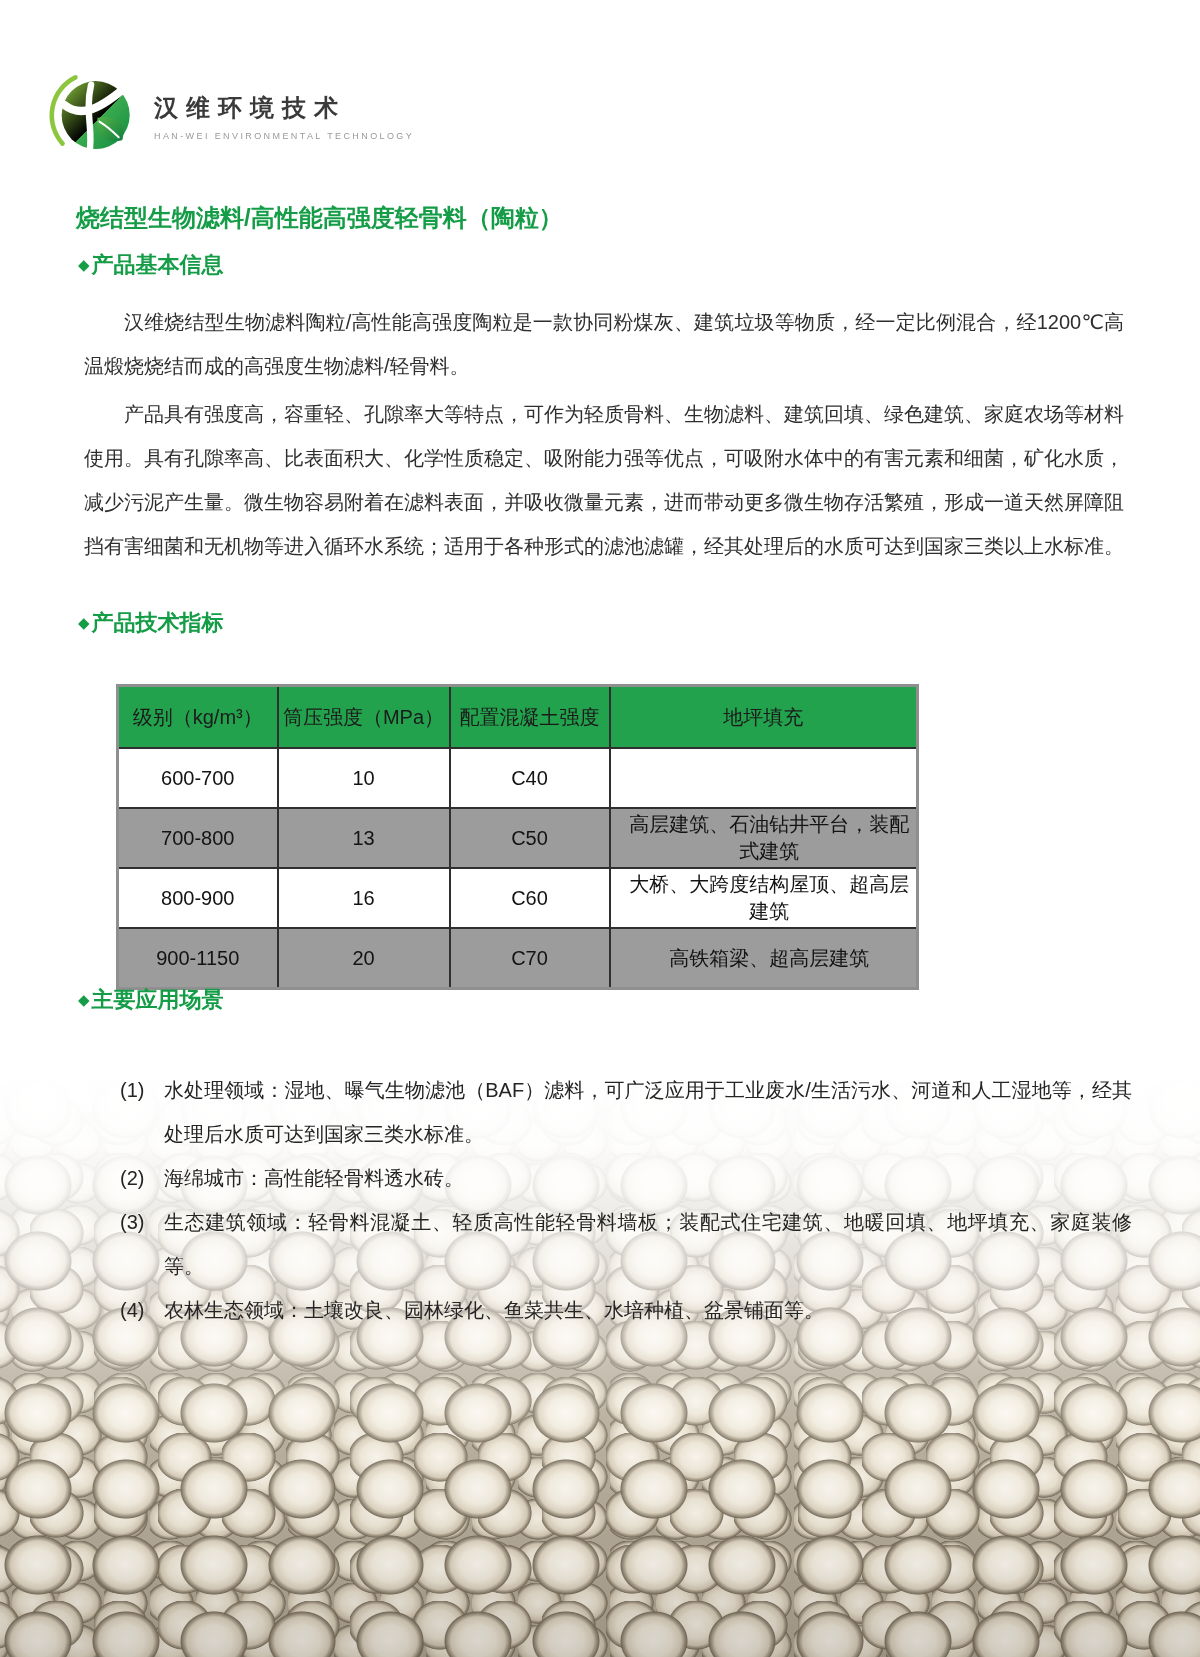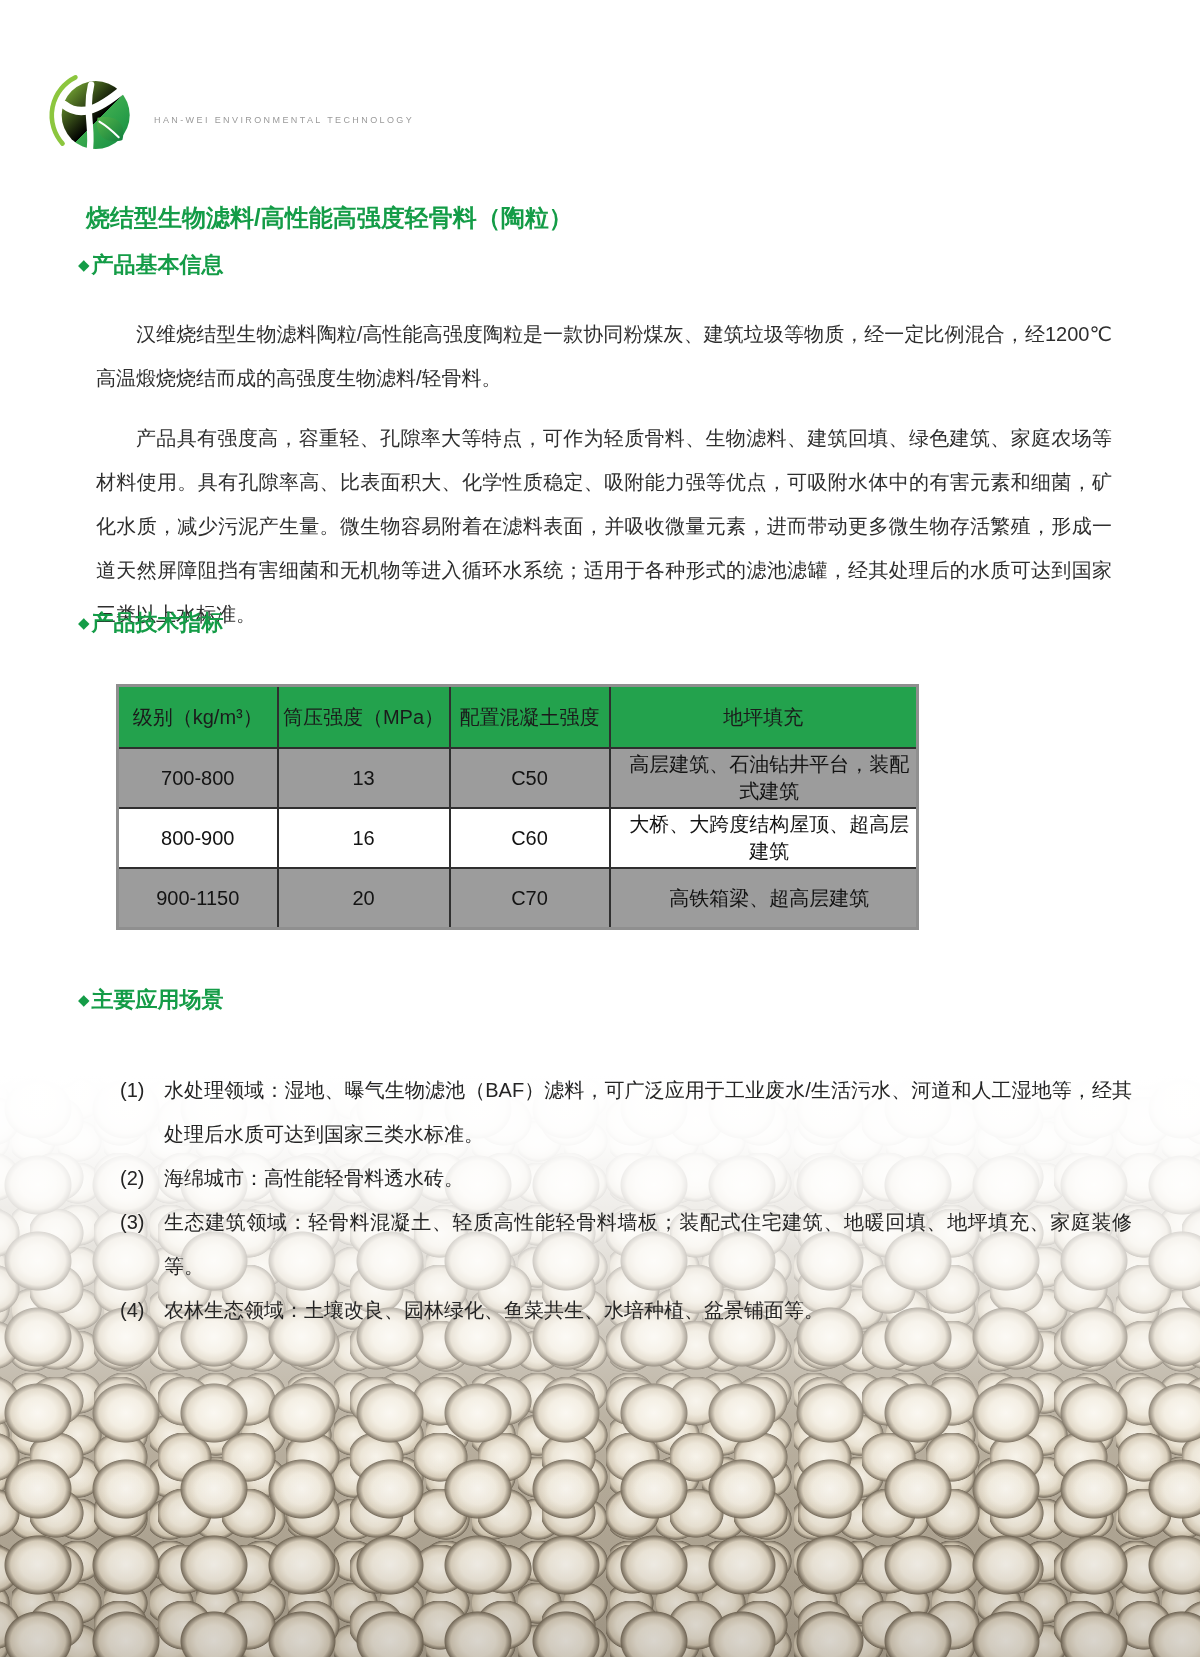--- a/index.html
+++ b/index.html
@@ -8,31 +8,31 @@
     font-family:"Liberation Sans","DejaVu Sans",sans-serif;color:#2e2e2e;
   }
 
   
   .logo{position:absolute;left:46px;top:70px;display:flex;align-items:center;gap:16px;z-index:2;}
   .logo-mark{width:92px;height:92px;}
   .logo-text .cn{font-size:24px;letter-spacing:8px;color:#3a3a3a;font-weight:600;white-space:nowrap;}
   .logo-text .en{font-size:9px;letter-spacing:2.4px;color:#9a9a9a;margin-top:7px;white-space:nowrap;}
 
   
-  .doc-title{position:absolute;left:86px;top:202px;font-size:24px;font-weight:bold;color:#149c47;z-index:2;}
+  .doc-title{position:absolute;left:76px;top:202px;font-size:24px;font-weight:bold;color:#149c47;z-index:2;}
   .section-heading{position:absolute;left:78px;font-size:22px;font-weight:bold;color:#149c47;z-index:2;white-space:nowrap;}
   .section-heading .bullet{font-size:15px;position:relative;top:-2px;margin-right:2px;}
   #h-basic{top:250px;}
   #h-tech{top:608px;}
   #h-apps{top:985px;}
 
   
   .body-copy{position:absolute;left:80px;top:296px;width:1048px;font-size:20px;line-height:44px;
     color:#2e2e2e;text-align:justify;z-index:2;}
-  .body-copy p{margin:16px;text-indent:2em;}
+  .body-copy p{margin:4px;text-indent:2em;}
 
   
   .spec-table{position:absolute;left:116px;top:684px;width:803px;z-index:2;
     border-collapse:collapse;background:#ffffff;border:3px solid #8f8f8f;table-layout:fixed;}
   .spec-table th{background:#23a24d;color:#1b1b1b;font-size:20px;font-weight:normal;height:58px;
     border:2px solid #2f2f2f;text-align:center;}
   .spec-table td{font-size:20px;color:#131313;height:56px;text-align:center;border:2px solid #2f2f2f;background:#ffffff;}
   .spec-table tr.gray td{background:#9c9c9c;}
   .spec-table td.app{text-align:center;padding-left:13px;}
 
@@ -85,20 +85,21 @@
         </linearGradient>
       </defs>
       <path d="M32 8 A46 46 0 0 0 18 80" fill="none" stroke="#8cc63e" stroke-width="5" stroke-linecap="round"></path>
       <circle cx="54" cy="49" r="37" fill="url(#gMain)"></circle>
       <path d="M20 38 C38 52 58 44 92 14" stroke="#ffffff" stroke-width="9" fill="none" stroke-linecap="round"></path>
       <path d="M49 16 C42 46 52 68 47 90" stroke="#ffffff" stroke-width="7" fill="none" stroke-linecap="round"></path>
       <path d="M56 52 C76 48 88 58 83 76 C64 82 53 70 56 52 Z" fill="url(#gLeaf)"></path>
       <path d="M58 56 C68 62 74 68 79 73" stroke="#ffffff" stroke-width="2.2" fill="none" stroke-linecap="round"></path>
     </svg>
     <div class="logo-text">
+      <div class="cn">汉维环境技术</div>
       <div class="en">HAN-WEI ENVIRONMENTAL TECHNOLOGY</div>
     </div>
   </div>
 
   <div class="doc-title">烧结型生物滤料/高性能高强度轻骨料（陶粒）</div>
 
   <div class="section-heading" id="h-basic">
     <span class="bullet">◆</span><span>产品基本信息</span>
   </div>
 
@@ -120,20 +121,26 @@
     </colgroup>
     <thead>
       <tr>
         <th>级别（kg/m³）</th>
         <th>筒压强度（MPa）</th>
         <th>配置混凝土强度</th>
         <th>地坪填充</th>
       </tr>
     </thead>
     <tbody>
+      <tr>
+        <td>600-700</td>
+        <td>10</td>
+        <td>C40</td>
+        <td class="app"></td>
+      </tr>
       <tr class="gray">
         <td>700-800</td>
         <td>13</td>
         <td>C50</td>
         <td class="app">高层建筑、石油钻井平台，装配式建筑</td>
       </tr>
       <tr>
         <td>800-900</td>
         <td>16</td>
         <td>C60</td>

